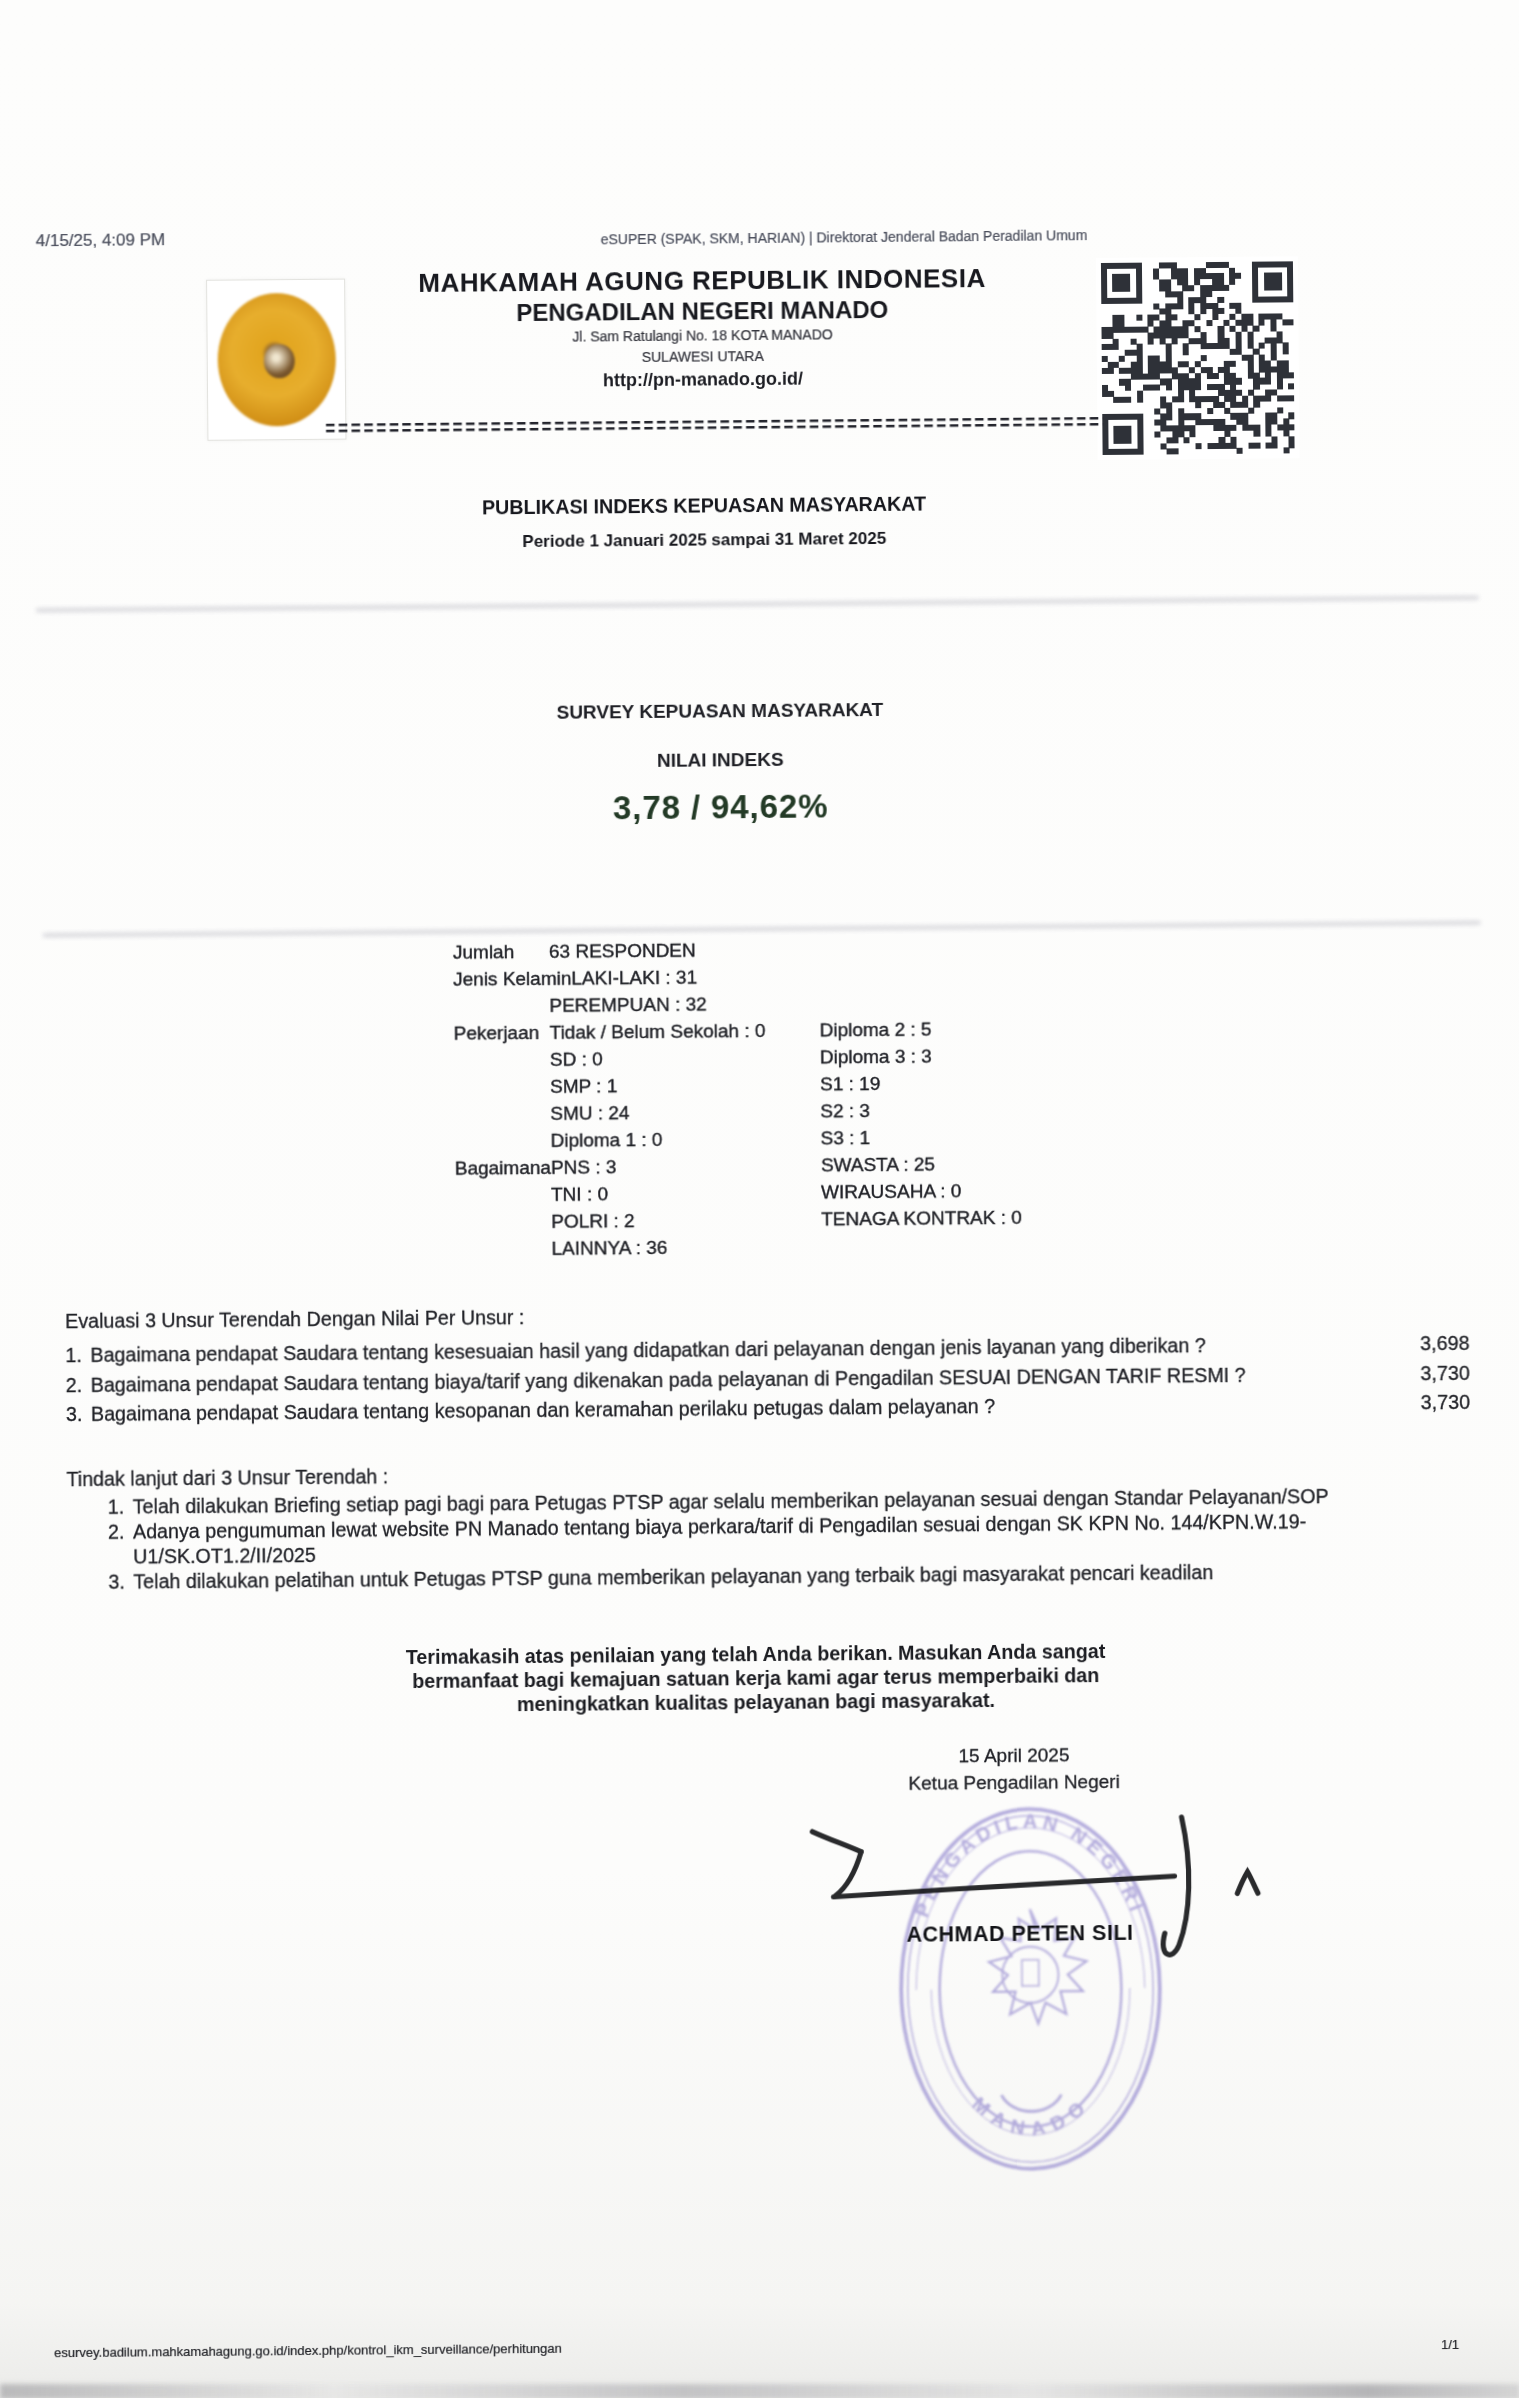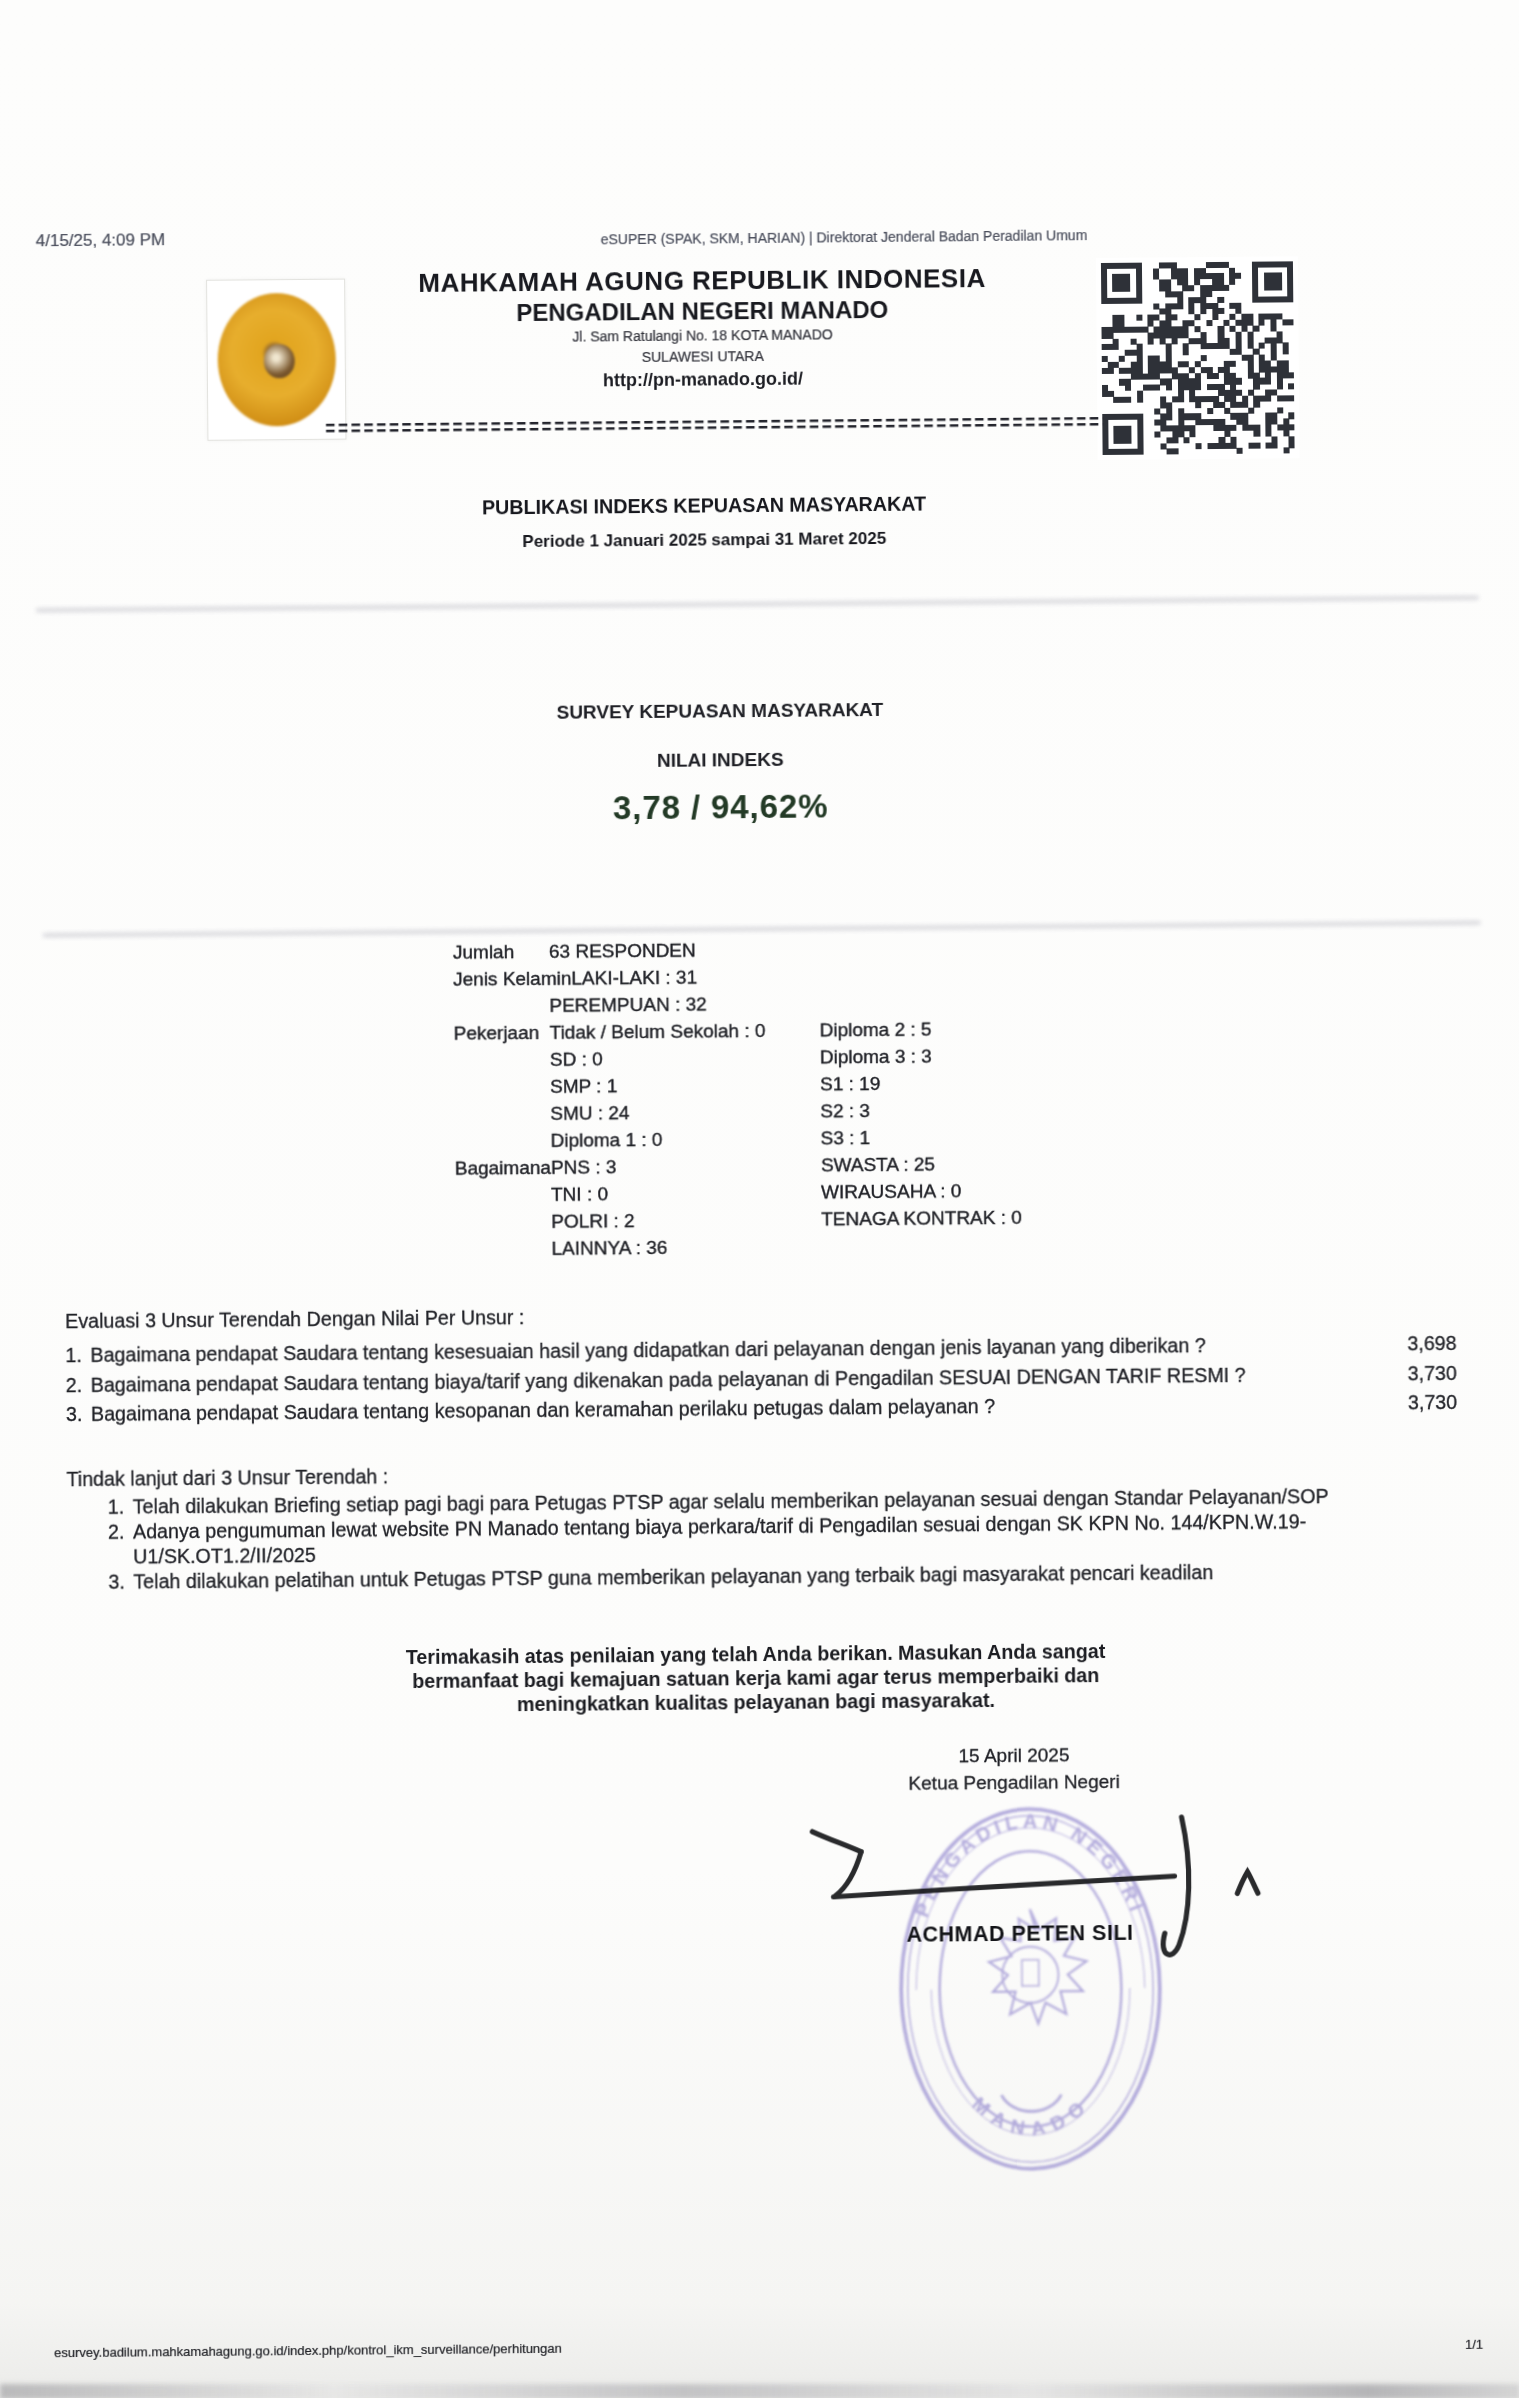--- a/index.html
+++ b/index.html
@@ -49,37 +49,37 @@
   .demo-row { display:flex; line-height:27px; white-space:nowrap; }
   .demo-label { flex:0 0 auto; min-width:96px; }
   .demo-col1 { flex:0 0 auto; min-width:270px; }
   .demo-col2 { flex:0 0 auto; }
   .demo .thick { -webkit-text-stroke:0.4px currentColor; }
 
   .eval { left:62px; top:1304px; width:1417px; font-size:19.7px; }
   .eval-h { margin-bottom:8.4px; }
   .eval-row { display:flex; line-height:29.5px; }
   .eval-text { flex:1 1 auto; }
-  .eval-score { flex:0 0 75px; text-align:left; }
+  .eval-score { flex:0 0 75px; text-align:center; }
 
   .fu { left:62px; top:1461px; width:1377px; font-size:19.7px; }
   .fu-h { margin-bottom:3.7px; line-height:24px; }
   .fu-row { display:flex; margin-left:41px; line-height:25px; }
   .fu-no { flex:0 0 25px; }
   .fu-text { flex:1 1 auto; }
 
   .closing { left:356px; top:1642px; width:787px; font-size:19.7px; font-weight:bold; text-align:center; line-height:24px; color:#1b1c21; }
 
   .sgn-date { left:862px; width:290px; top:1744px; font-size:19px; line-height:27px; }
   .stamp-svg { left:881px; top:1799px; width:281px; height:375px; opacity:0.52; filter:blur(1px); }
   .sig-svg { left:778px; top:1804px; width:506px; height:187px; opacity:0.92; filter:blur(0.3px); }
   .sgn-name { left:871px; width:281px; top:1924px; font-size:21.5px; font-weight:bold; letter-spacing:0.5px; color:#141519; }
 
   .foot-url { left:42px; top:2339px; font-size:13px; color:#232429; }
-  .foot-pg { left:1405px; top:2343px; width:66px; text-align:right; font-size:13px; color:#232429; }
+  .foot-pg { left:1405px; top:2343px; width:66px; text-align:center; font-size:13px; color:#232429; }
 
   .scan-band { position:absolute; left:0; bottom:0; width:1520px; height:15px;
     background:linear-gradient(to right, rgba(125,125,130,.45), rgba(205,205,210,.15) 22%, rgba(135,135,142,.4) 45%, rgba(200,200,205,.18) 68%, rgba(115,115,122,.45) 90%, rgba(160,160,165,.3));
     filter:blur(2.8px); }
 </style>
 </head>
 <body>
 
 <div class="content">
 

